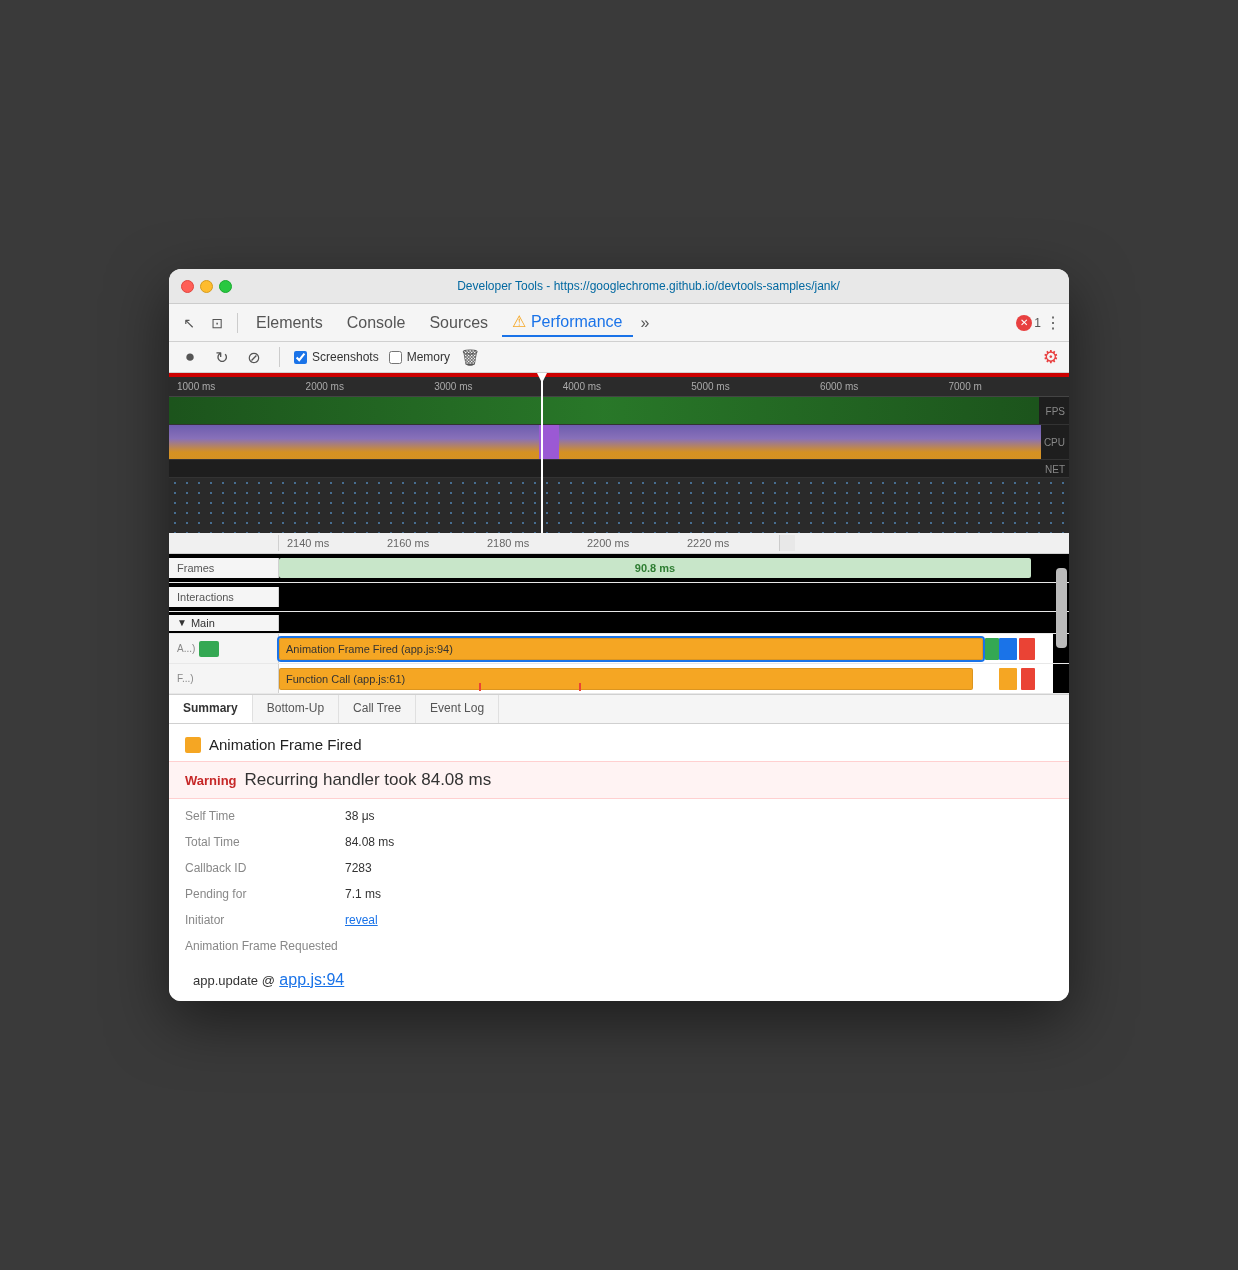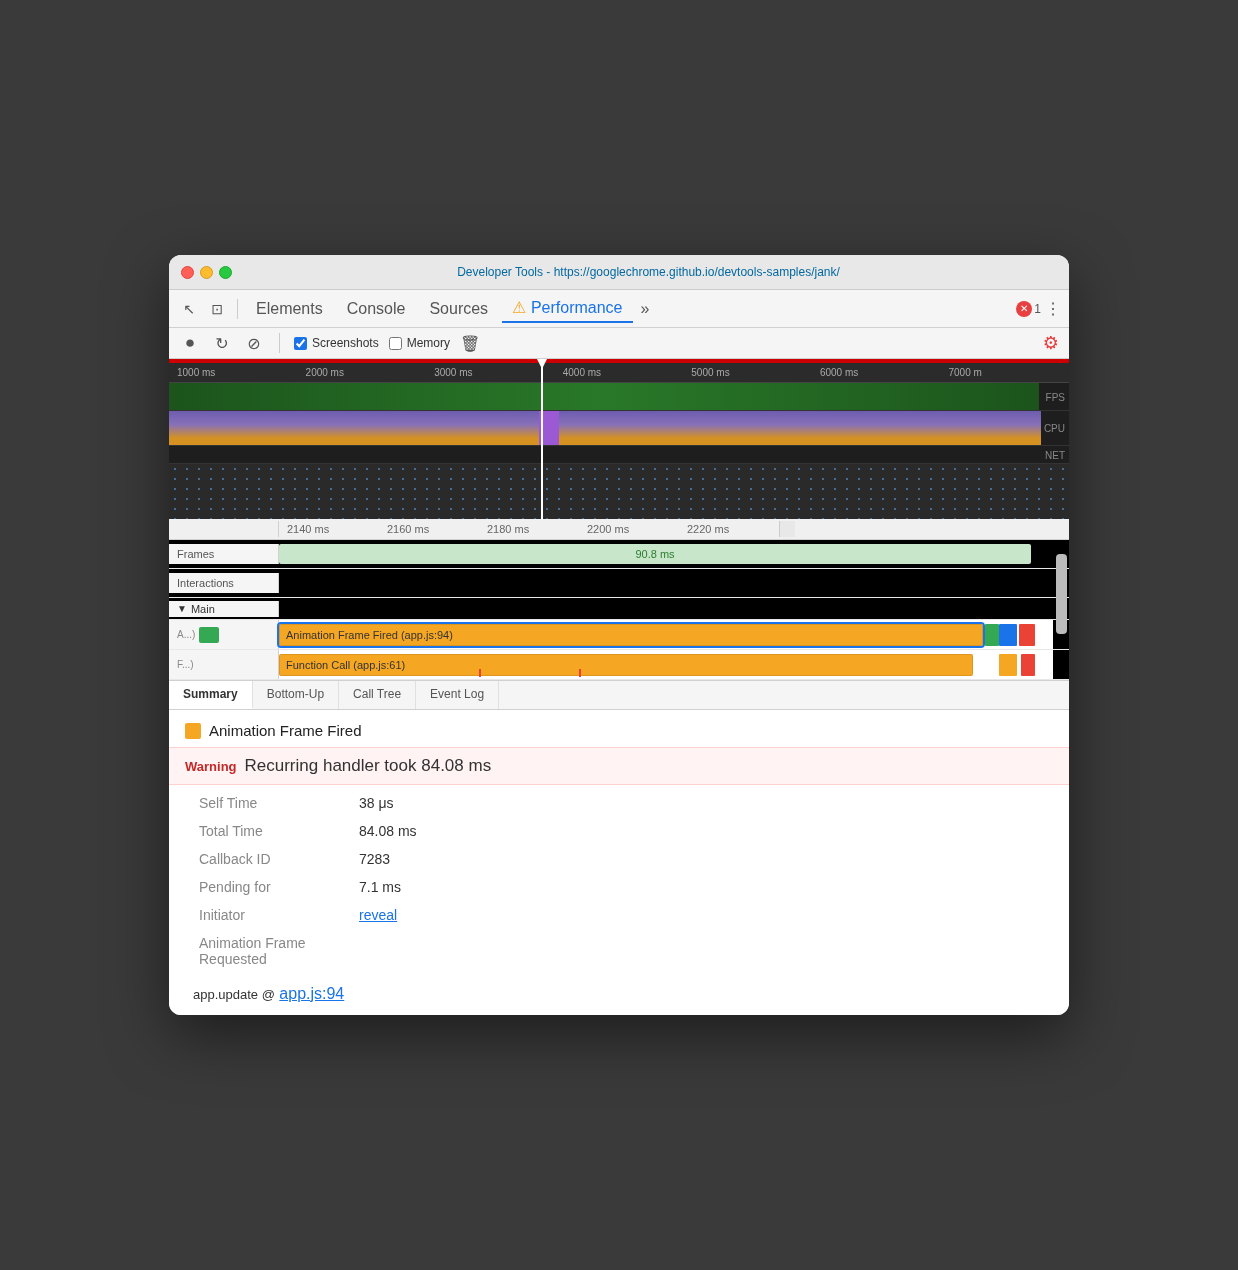--- a/index.html
+++ b/index.html
@@ -313,20 +313,21 @@
       overflow: hidden;
     }
     .frames-bar {
       position: absolute;
       top: 4px;
       left: 0;
       right: 22px;
       height: 20px;
       background: #c8e6c9;
       border-radius: 2px;
+      font-weight: bold;
     }
     .frames-bar-text {
       position: absolute;
       top: 50%;
       left: 50%;
       transform: translate(-50%, -50%);
       font-size: 11px;
       color: #2e7d32;
     }
     .main-row {
@@ -457,25 +458,25 @@
     .warning-label {
       color: #c62828;
       font-size: 13px;
       font-weight: 600;
     }
     .warning-text {
       font-size: 17px;
       color: #333;
     }
     .info-grid {
-      padding: 10px 30px;
+      padding: 10px 16px;
       display: grid;
       grid-template-columns: 160px auto;
       row-gap: 12px;
-      font-size: 14px;
+      font-size: 12px;
     }
     .info-key {
       color: #888;
     }
     .info-val {
       color: #333;
     }
     .info-link {
       color: #1a73e8;
       text-decoration: underline;

